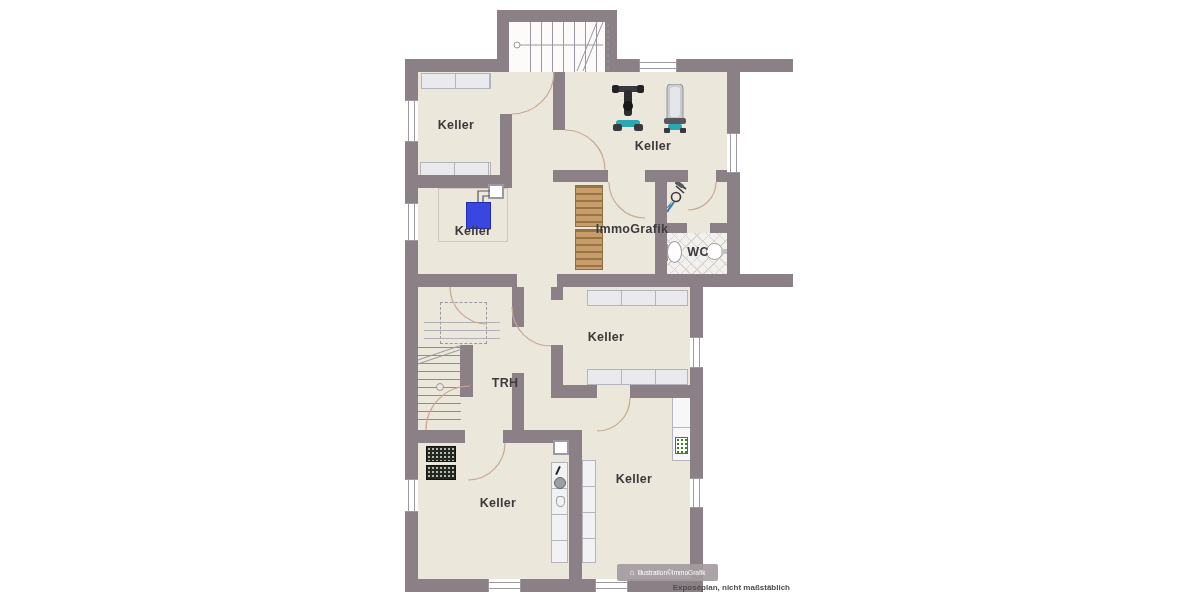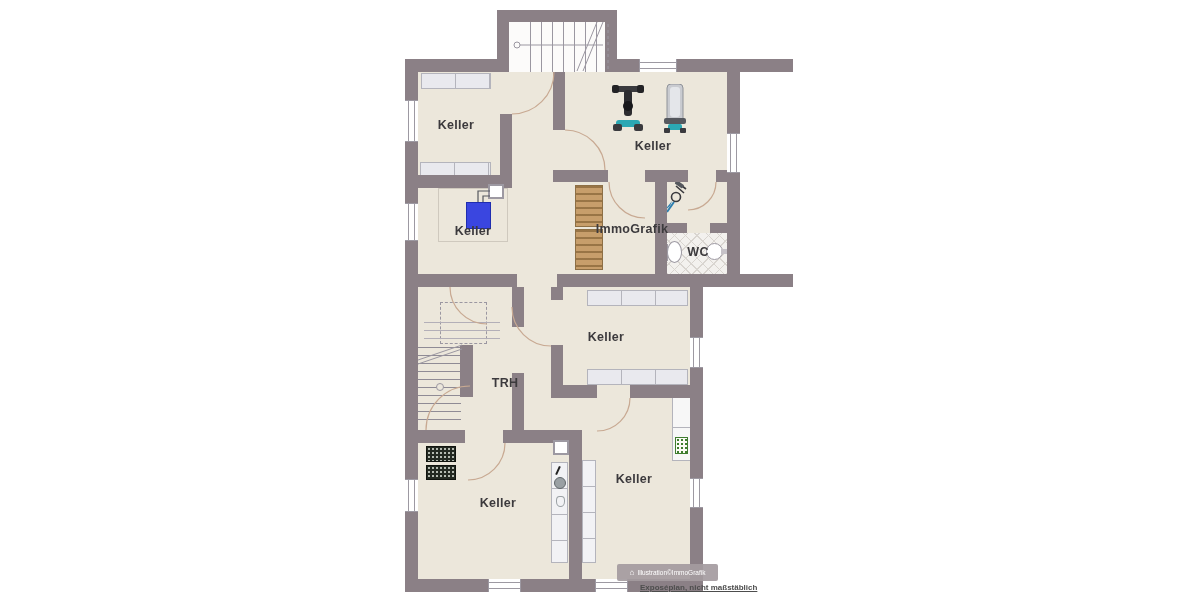--- a/index.html
+++ b/index.html
@@ -31,21 +31,21 @@
   .fridge{position:absolute;z-index:2;background:#f7f7f7;border:1px solid #b4b4bc;box-sizing:border-box;}
   .crate-green{position:absolute;z-index:2;background-color:#fbfbf6;border:1px solid #3f7d2f;box-sizing:border-box;
                background-image:radial-gradient(circle,#3f7d2f 1px,transparent 1.3px);background-size:4px 4px;}
   .heater{position:absolute;z-index:2;background:#3a46e0;border:1px solid #1f2db0;box-sizing:border-box;}
   .toilet-bowl{position:absolute;z-index:2;background:#ffffff;border:1px solid #9d99a2;border-radius:50%;box-sizing:border-box;}
   .toilet-tank{position:absolute;z-index:2;background:#ffffff;border:1px solid #9d99a2;box-sizing:border-box;}
   .sink-round{position:absolute;z-index:2;background:#ffffff;border:1px solid #9d99a2;border-radius:50%;box-sizing:border-box;}
   .svg-layer{position:absolute;left:0;top:0;z-index:5;pointer-events:none;}
   .watermark{position:absolute;z-index:7;background:rgba(164,155,160,.92);border-radius:2px;color:#ffffff;
              font-size:6.5px;display:flex;align-items:center;justify-content:center;gap:3px;}
-  .disclaimer{position:absolute;z-index:7;font-size:8px;font-weight:bold;color:#4d4d4d;text-align:left;text-decoration:underline;}
+  .disclaimer{position:absolute;z-index:7;font-size:8px;font-weight:bold;color:#4d4d4d;text-align:right;}
 </style>
 </head>
 <body>
 
 <div id="canvas">
 
   <div class="floor" style="left:418px;top:72px;width:309px;height:202px;"></div>
   <div class="bumpfloor" style="left:509px;top:21px;width:96px;height:51px;"></div>
   <div class="floor" style="left:517px;top:274px;width:40px;height:13px;"></div>
   <div class="floor" style="left:418px;top:287px;width:272px;height:292px;"></div>

